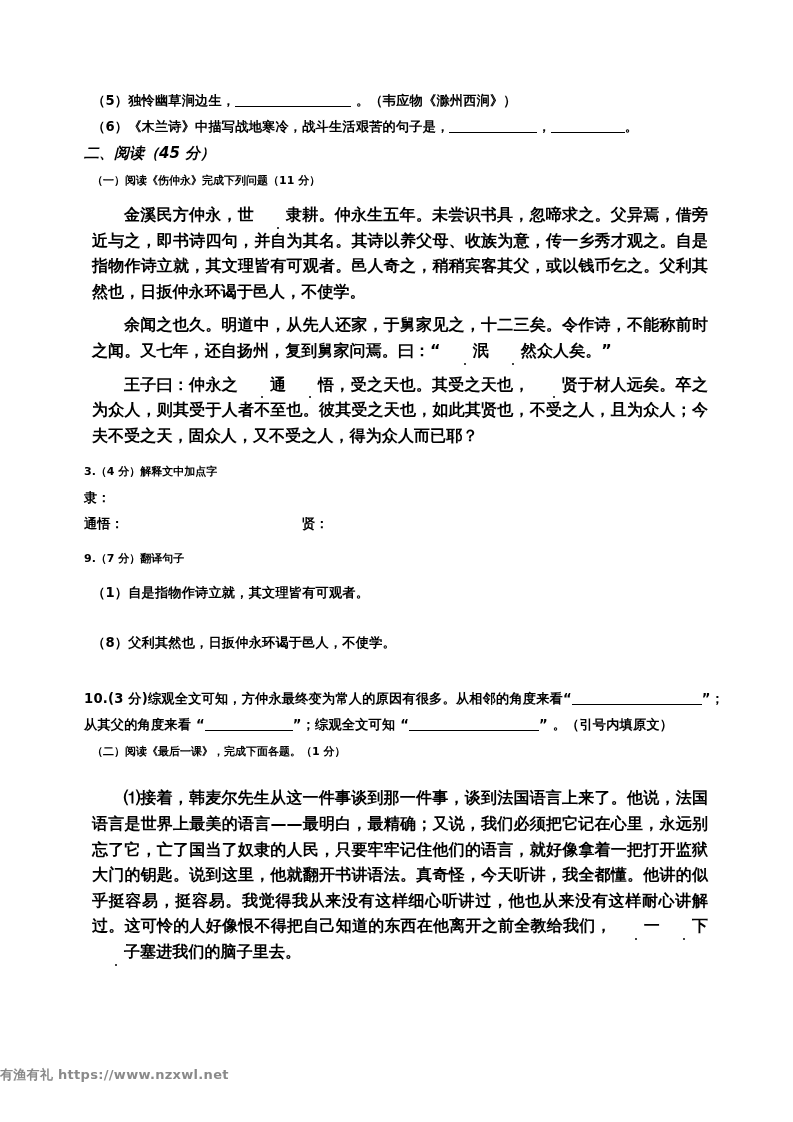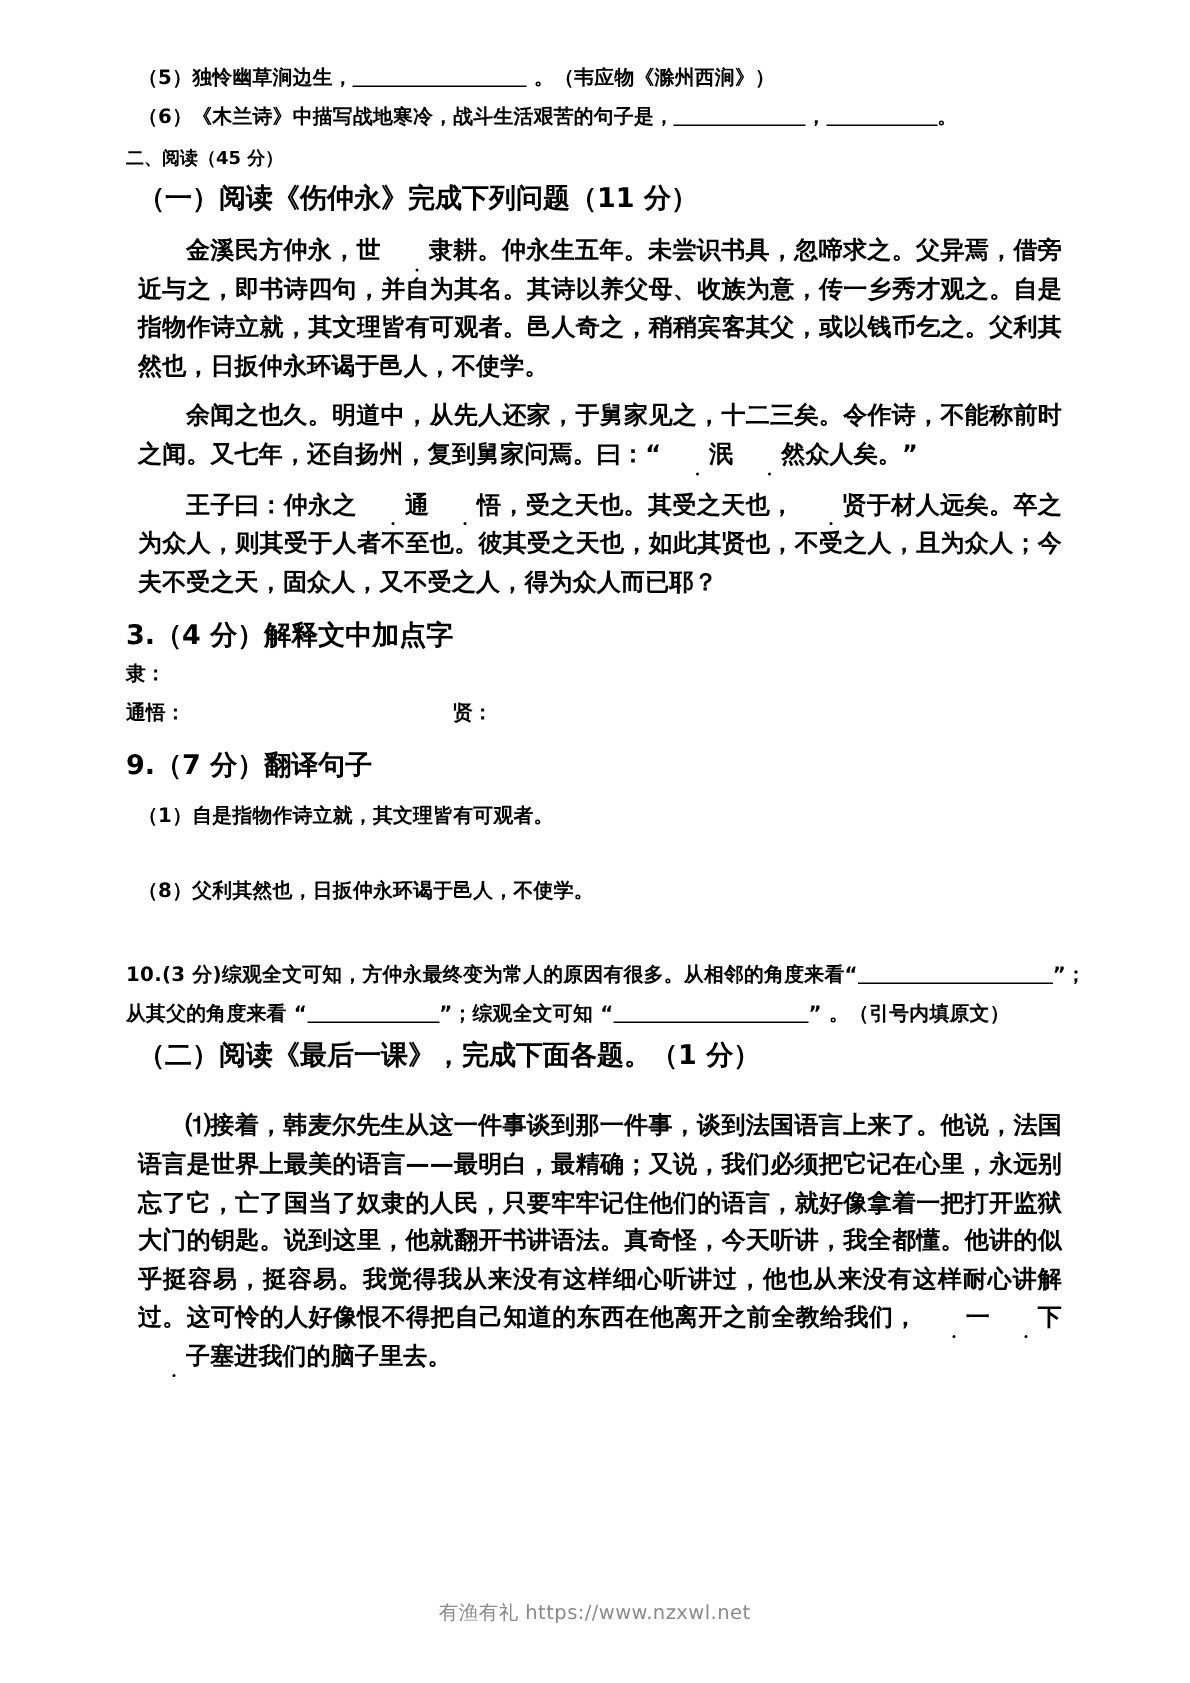--- a/index.html
+++ b/index.html
@@ -15,21 +15,21 @@
     color: #000000;
     overflow: hidden;
   }
 
   .page {
     position: absolute;
     left: 0; top: 0;
     width: 793px;
     height: 1122px;
     box-sizing: border-box;
-    padding: 40px 85px 0 92px;
+    padding: 88px 85px 0 92px;
   }
 
   
   .line {
     font-size: 13.2px;
     line-height: 26px;
     font-weight: bold;
     letter-spacing: 0.2px;
     white-space: nowrap;
   }
@@ -39,28 +39,29 @@
     line-height: 25.6px;
     font-weight: bold;
     text-align: justify;
     text-align-last: left;
     letter-spacing: 0.1px;
     margin: 0;
   }
   .para.indent { text-indent: 2em; }
 
   .sec-title {
-    font-size: 12px;
+    font-size: 15px;
     line-height: 27px;
     font-weight: bold;
     margin-left: -8px;
+    font-style: italic;
   }
 
   .q-title {
-    font-size: 18px;
+    font-size: 11px;
     line-height: 27px;
     font-weight: bold;
   }
 
   
   .blank {
     display: inline-block;
     border-bottom: 1.2px solid #000;
     vertical-align: -2px;
     height: 13px;
@@ -105,23 +106,23 @@
     margin-left: -8px;
   }
   .term-col { width: 218px; }
 
   
   .watermark {
     position: absolute;
     left: 0;
     top: 1066px;
     width: 793px;
-    text-align: center;
+    text-align: left;
     font-size: 13px;
-    font-weight: normal;
+    font-weight: bold;
     color: #8a8a8a;
     letter-spacing: 0.3px;
   }
 </style>
 </head>
 <body>
 
 <div class="page">
 
   <div class="line">

